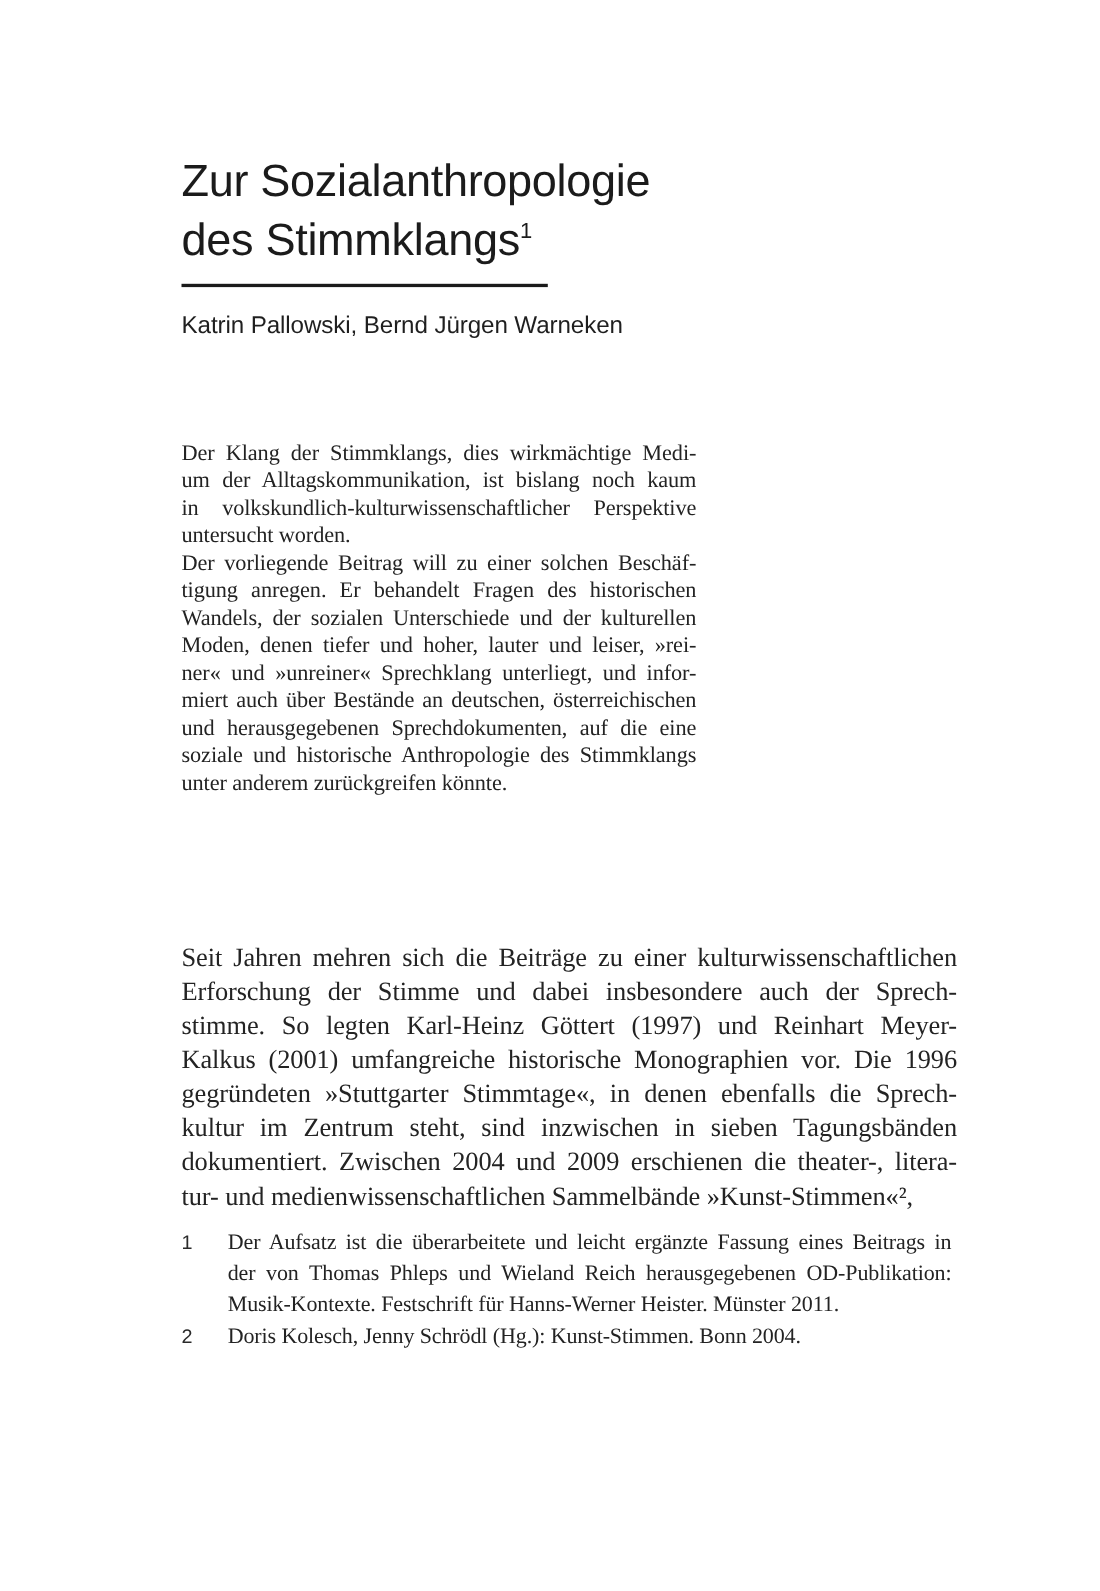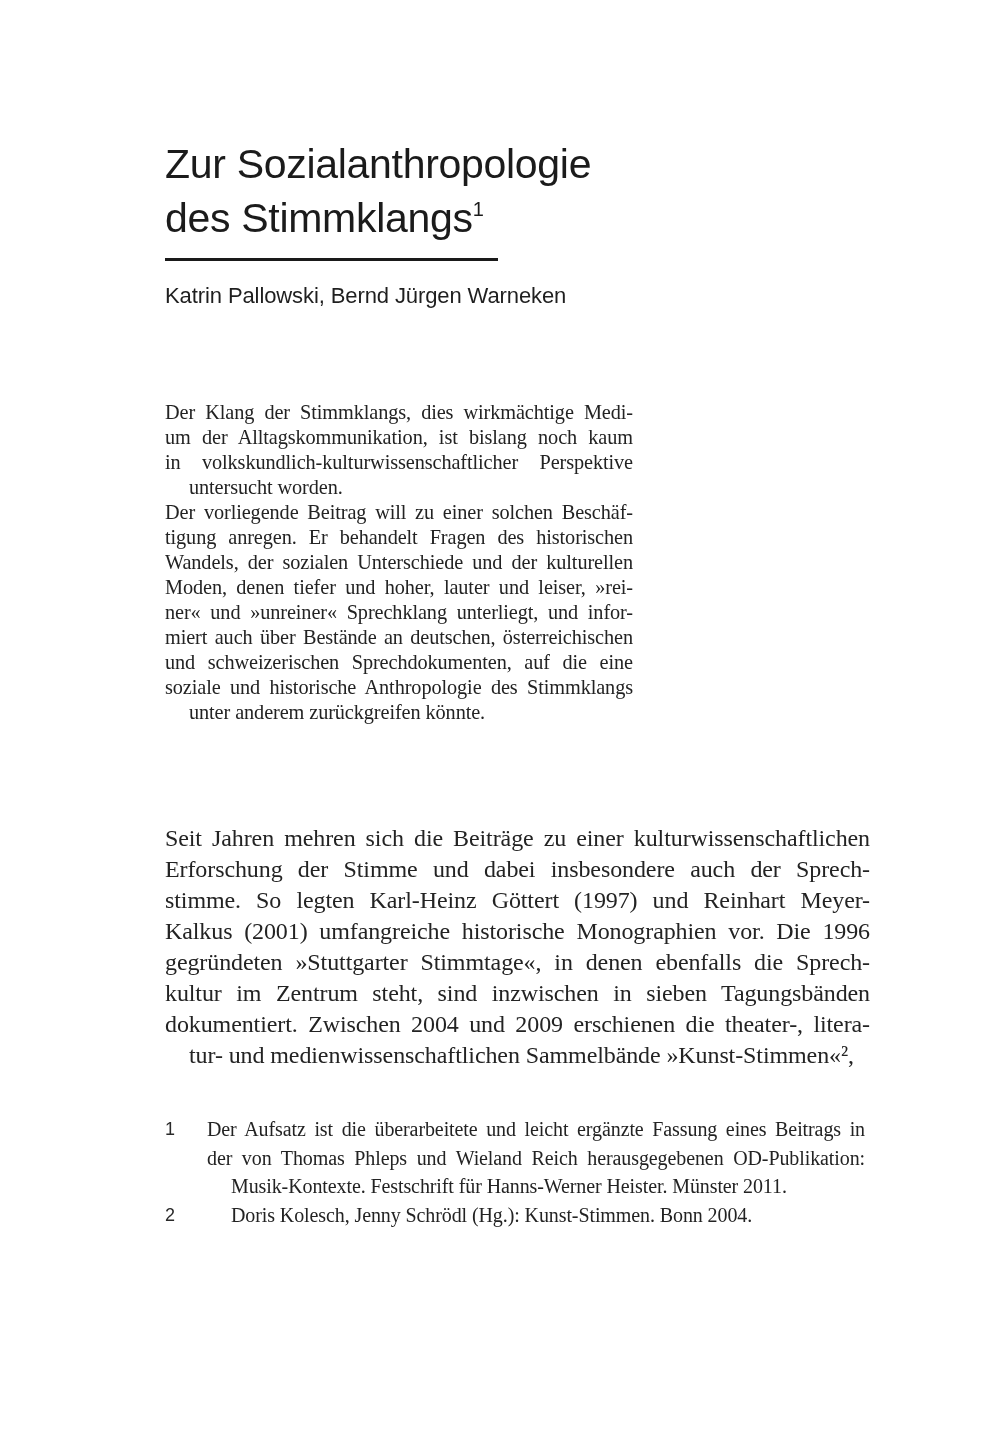--- a/index.html
+++ b/index.html
@@ -60,29 +60,29 @@
     left: 165px;
     top: 400px;
     width: 468px;
     font-size: 20.3px;
     line-height: 25px;
     letter-spacing: -0.1px;
   }
   .body-text {
     position: absolute;
     left: 165px;
-    top: 823px;
+    top: 856px;
     width: 705px;
     font-size: 24px;
     line-height: 31px;
     letter-spacing: -0.1px;
   }
   
   .tline { text-align: justify; text-align-last: justify; }
-  .tline-last { text-align-last: left; margin-left: 24px; }
+  .tline-last { text-align-last: left; }
   
   .footnotes {
     position: absolute;
     left: 165px;
     top: 1115px;
     width: 700px;
     font-size: 20px;
     line-height: 28.6px;
     letter-spacing: -0.1px;
   }
@@ -114,21 +114,21 @@
         <div class="tline">in volkskundlich-kulturwissenschaftlicher Perspektive</div>
         <div class="tline tline-last">untersucht worden.</div>
       </div>
     <div>
         <div class="tline">Der vorliegende Beitrag will zu einer solchen Beschäf-</div>
         <div class="tline">tigung anregen. Er behandelt Fragen des historischen</div>
         <div class="tline">Wandels, der sozialen Unterschiede und der kulturellen</div>
         <div class="tline">Moden, denen tiefer und hoher, lauter und leiser, »rei-</div>
         <div class="tline">ner« und »unreiner« Sprechklang unterliegt, und infor-</div>
         <div class="tline">miert auch über Bestände an deutschen, österreichischen</div>
-        <div class="tline">und schweizerischen Sprechdokumenten, auf die eine</div>
+        <div class="tline">und herausgegebenen Sprechdokumenten, auf die eine</div>
         <div class="tline">soziale und historische Anthropologie des Stimmklangs</div>
         <div class="tline tline-last">unter anderem zurückgreifen könnte.</div>
       </div>
   </div>
 
   <div class="body-text serif">
     <div>
         <div class="tline">Seit Jahren mehren sich die Beiträge zu einer kulturwissenschaftlichen</div>
         <div class="tline">Erforschung der Stimme und dabei insbesondere auch der Sprech-</div>
         <div class="tline">stimme. So legten Karl-Heinz Göttert (1997) und Reinhart Meyer-</div>

